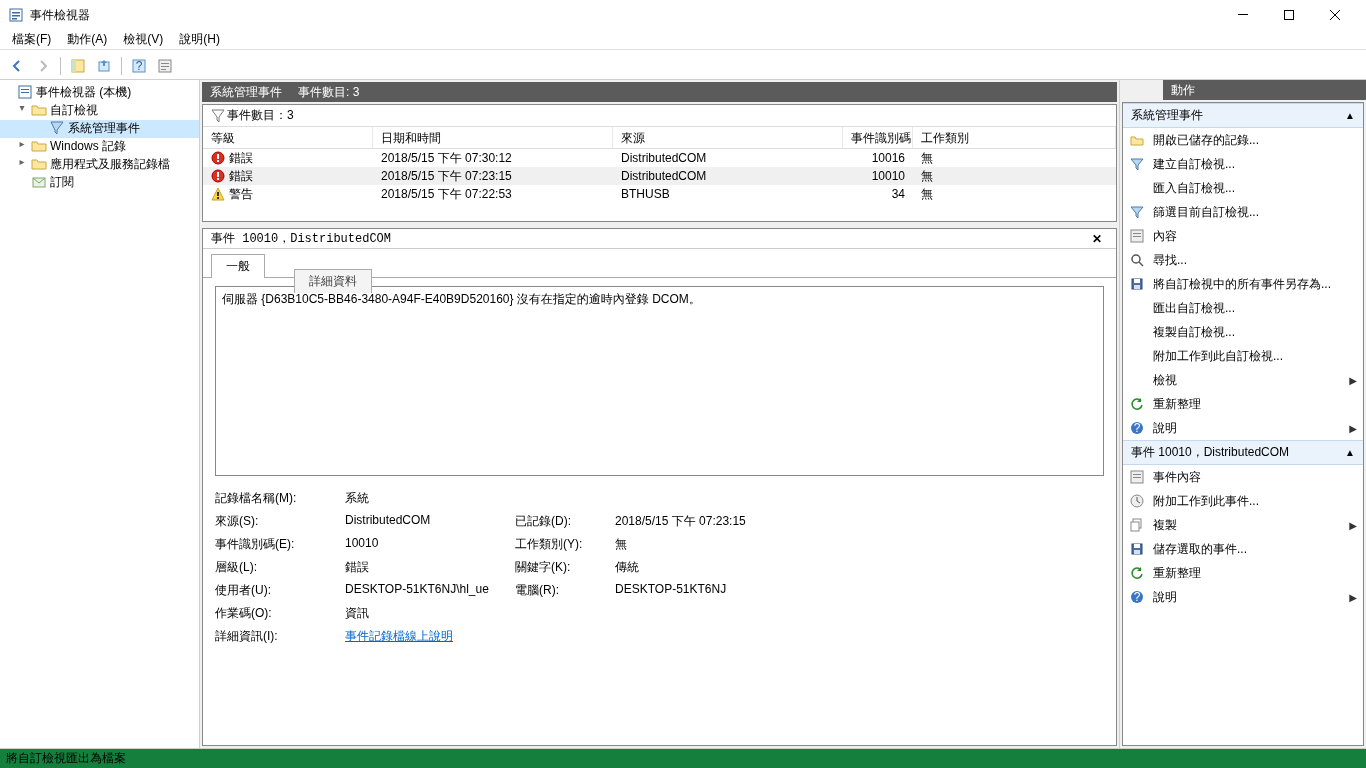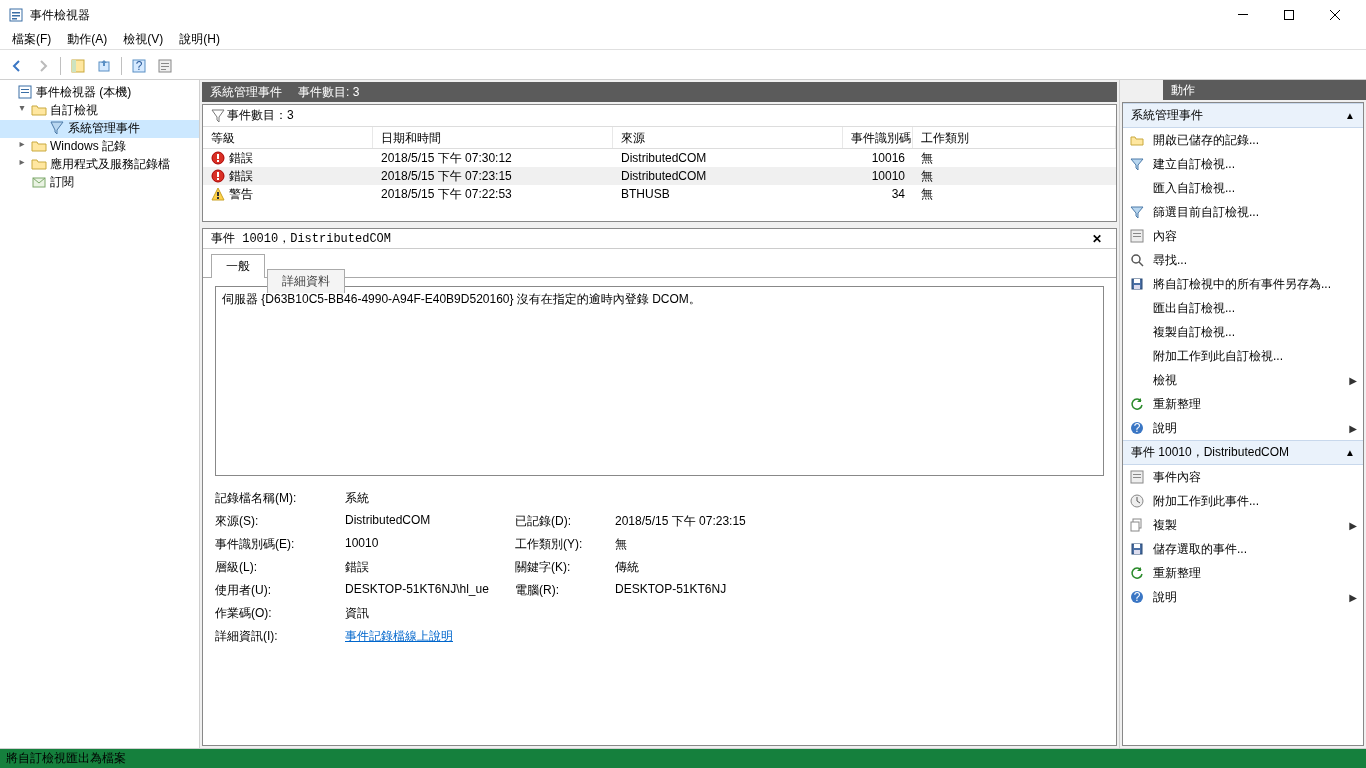--- a/index.html
+++ b/index.html
@@ -40,21 +40,21 @@
 .c-level { width: 170px; }
 .c-date  { width: 240px; }
 .c-src   { width: 230px; }
 .c-id    { width: 70px; text-align: right; justify-content:flex-end;}
 .c-cat   { flex: 1; }
 
 .detail { background: #fff; border: 1px solid #888; margin-top:6px; flex: 1; display: flex; flex-direction: column; min-height:0;}
 .detail-hdr { height: 20px; display: flex; align-items: center; padding: 0 8px; border-bottom: 1px solid #ccc; background:#fff;}
 .detail-hdr .t { flex:1; font-family: "MingLiU","Courier New",monospace; }
 .detail-hdr .close { width:16px; cursor:default; font-weight:bold;}
-.tabs { display: flex; padding: 4px 8px 0 8px; }
+.tabs { display: flex; padding: 4px 8px 0 8px; gap: 27px; }
 .tab { padding: 3px 14px; border: 1px solid #aaa; border-bottom: none; background: #fff; margin-right: 2px; position:relative; top:1px; cursor:default;}
 .tab.inactive { background: #f4f4f4; color:#444; top:16px;}
 .detail-body { flex:1; padding: 8px 12px 12px 12px; display:flex; flex-direction:column; min-height:0;}
 .msg-box { border: 1px solid #888; padding: 4px 6px; height: 190px; background:#fff; overflow:auto;}
 .props { margin-top: 14px; display: grid; grid-template-columns: 120px 160px 90px auto; row-gap: 6px; column-gap: 10px; }
 .props a { color: #0066cc; text-decoration: underline; cursor: pointer; }
 
 .actions { width: 246px; display:flex; flex-direction:column; background:#f0f0f0;}
 .actions-title { background:#5b5b5b; color:#fff; height:20px; display:flex; align-items:center; padding:0 8px;margin-left:43px;}
 .actions-body { flex:1; border:1px solid #888; background:#fff; margin:2px; overflow:auto;}
@@ -285,21 +285,21 @@
     <div class="detail">
       <div class="detail-hdr">
         <span class="t">事件 10010，DistributedCOM</span>
         <span class="close">✕</span>
       </div>
       <div class="tabs">
         <div class="tab">一般</div>
         <div class="tab inactive">詳細資料</div>
       </div>
       <div class="detail-body" style="border-top:1px solid #aaa;">
-        <div class="msg-box">伺服器 {D63B10C5-BB46-4990-A94F-E40B9D520160} 沒有在指定的逾時內登錄 DCOM。</div>
+        <div class="msg-box">伺服器 {D63B10C5-BB46-3480-A94F-E40B9D520160} 沒有在指定的逾時內登錄 DCOM。</div>
         <div class="props">
           <span>記錄檔名稱(M):</span>
           <span>系統</span>
           <span></span>
             <span></span>
 
           <span>來源(S):</span>
           <span>DistributedCOM</span>
           <span>已記錄(D):</span>
           <span>2018/5/15 下午 07:23:15</span>

